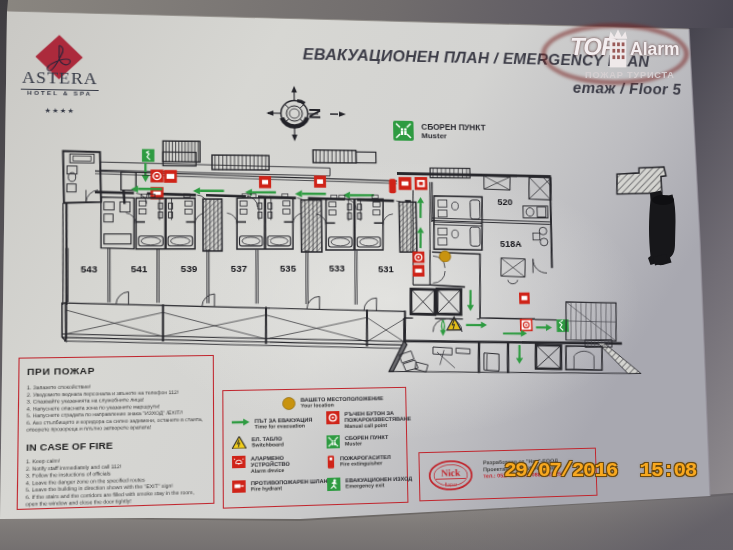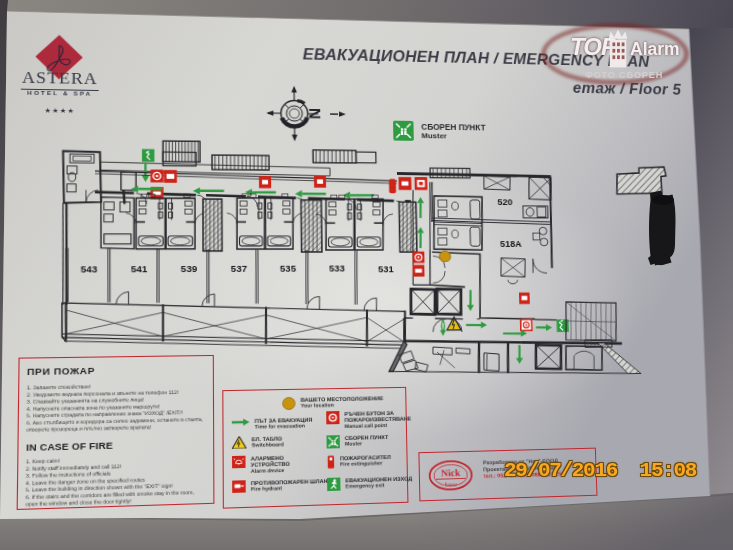--- a/index.html
+++ b/index.html
@@ -720,17 +720,17 @@
           <rect x="17" y="16" width="3" height="4"></rect>
 <rect x="7" y="23" width="3" height="4"></rect>
           <rect x="12" y="23" width="3" height="4"></rect>
           <rect x="17" y="23" width="3" height="4"></rect>
 <rect x="7" y="30" width="3" height="4"></rect>
           <rect x="12" y="30" width="3" height="4"></rect>
           <rect x="17" y="30" width="3" height="4"></rect>
 </g>
 </svg>
 <div style="position:absolute;left:90px;top:19px;font:bold 17.5px 'Liberation Sans',sans-serif;color:#f4eef0;text-shadow:0 0 3px rgba(70,16,14,0.75);">Alarm</div>
-<div style="position:absolute;left:45px;top:50px;font:bold 9.2px 'Liberation Sans',sans-serif;color:#d4ced0;letter-spacing:0.8px;">ФОТО СБОРЕН</div>
+<div style="position:absolute;left:45px;top:50px;font:bold 9.2px 'Liberation Sans',sans-serif;color:#d4ced0;letter-spacing:0.8px;">ПОЖАР ТУРИСТА</div>
 </div>
 
 <div style="position:absolute;left:504px;top:459px;font:bold 21px 'Liberation Mono',monospace;color:#f8a81e;text-shadow:1px 1px 0 #6b4a10,-1px -1px 0 #6b4a10,1px -1px 0 #6b4a10,-1px 1px 0 #6b4a10,0 0 3px rgba(90,60,8,0.8);letter-spacing:-1.3px;transform:scaleY(1.0);transform-origin:0 0;">29/07/2016&nbsp;&nbsp;15:08</div>
 </div>
 
 </body></html>

